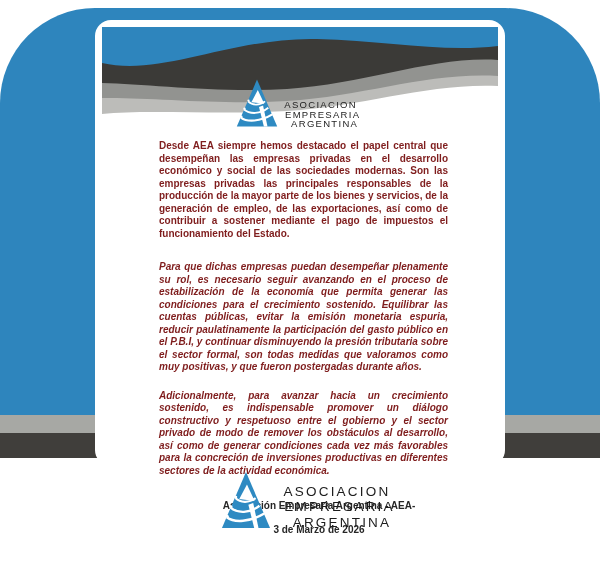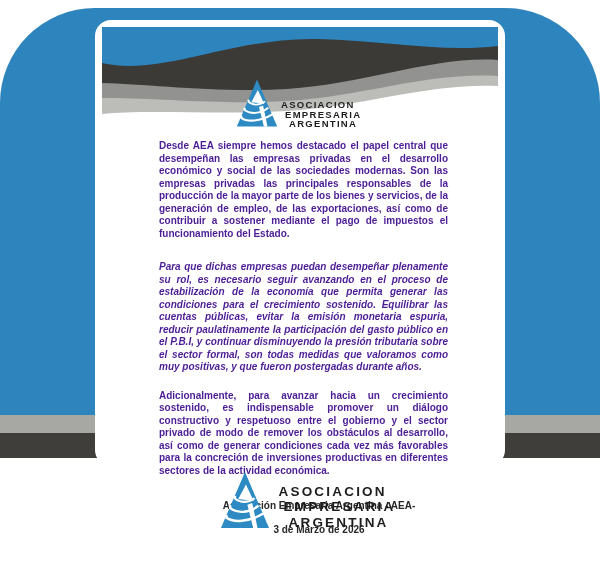--- a/index.html
+++ b/index.html
@@ -12,33 +12,33 @@
   .stripe-dark{position:absolute;left:0;right:0;top:433px;height:25px;background:#403e3b;}
 
   
   .card{position:absolute;left:95px;top:20px;width:410px;height:446px;background:#ffffff;
         border-radius:16px;}
   .card-inner{position:absolute;left:7px;top:7px;right:7px;}
   .wave-header{display:block;width:396px;height:100px;}
 
   
   .logo-row{display:flex;align-items:flex-end;}
-  .logo-text{color:#1d1d1d;font-weight:bold;}
+  .logo-text{color:#1d1d1d;font-weight:normal;text-align:center;}
   .logo-text span{display:block;white-space:nowrap;}
 
   .header-logo{position:absolute;left:134px;top:50px;}
   .header-logo .logo-text{font-size:9.5px;line-height:9.2px;letter-spacing:1.3px;margin-left:3px;margin-bottom:1px;}
   .header-logo .logo-text span:nth-child(2){padding-left:4px;}
   .header-logo .logo-text span:nth-child(3){padding-left:8px;}
 
-  .body-text{padding:0 50px 0 57px;color:#4c1d95;}
+  .body-text{padding:0 50px 0 57px;color:#7f1d1d;}
   .body-text p{font-size:10px;line-height:12.5px;font-weight:600;text-align:justify;margin:0;}
   .p1{margin-top:13px !important;}
   .p2{margin-top:21px !important;font-style:italic;}
-  .p3{margin-top:16px !important;}
+  .p3{margin-top:16px !important;font-style:italic;}
 
   .sig-block{text-align:center;padding-left:38px;color:#262626;font-weight:600;}
   .sig-line{margin-top:23px;font-size:10px;}
   .date-line{margin-top:13px;font-size:10px;}
 
   .footer-logo{position:absolute;left:0;right:0;top:470px;display:flex;justify-content:center;}
   .footer-logo .logo-row{transform:translateX(8px);}
   .footer-logo .logo-text{font-size:13.5px;line-height:15.3px;letter-spacing:2.2px;margin-left:8px;margin-bottom:0px;}
   .footer-logo .logo-text span:nth-child(2){padding-left:5px;}
   .footer-logo .logo-text span:nth-child(3){padding-left:10px;}

